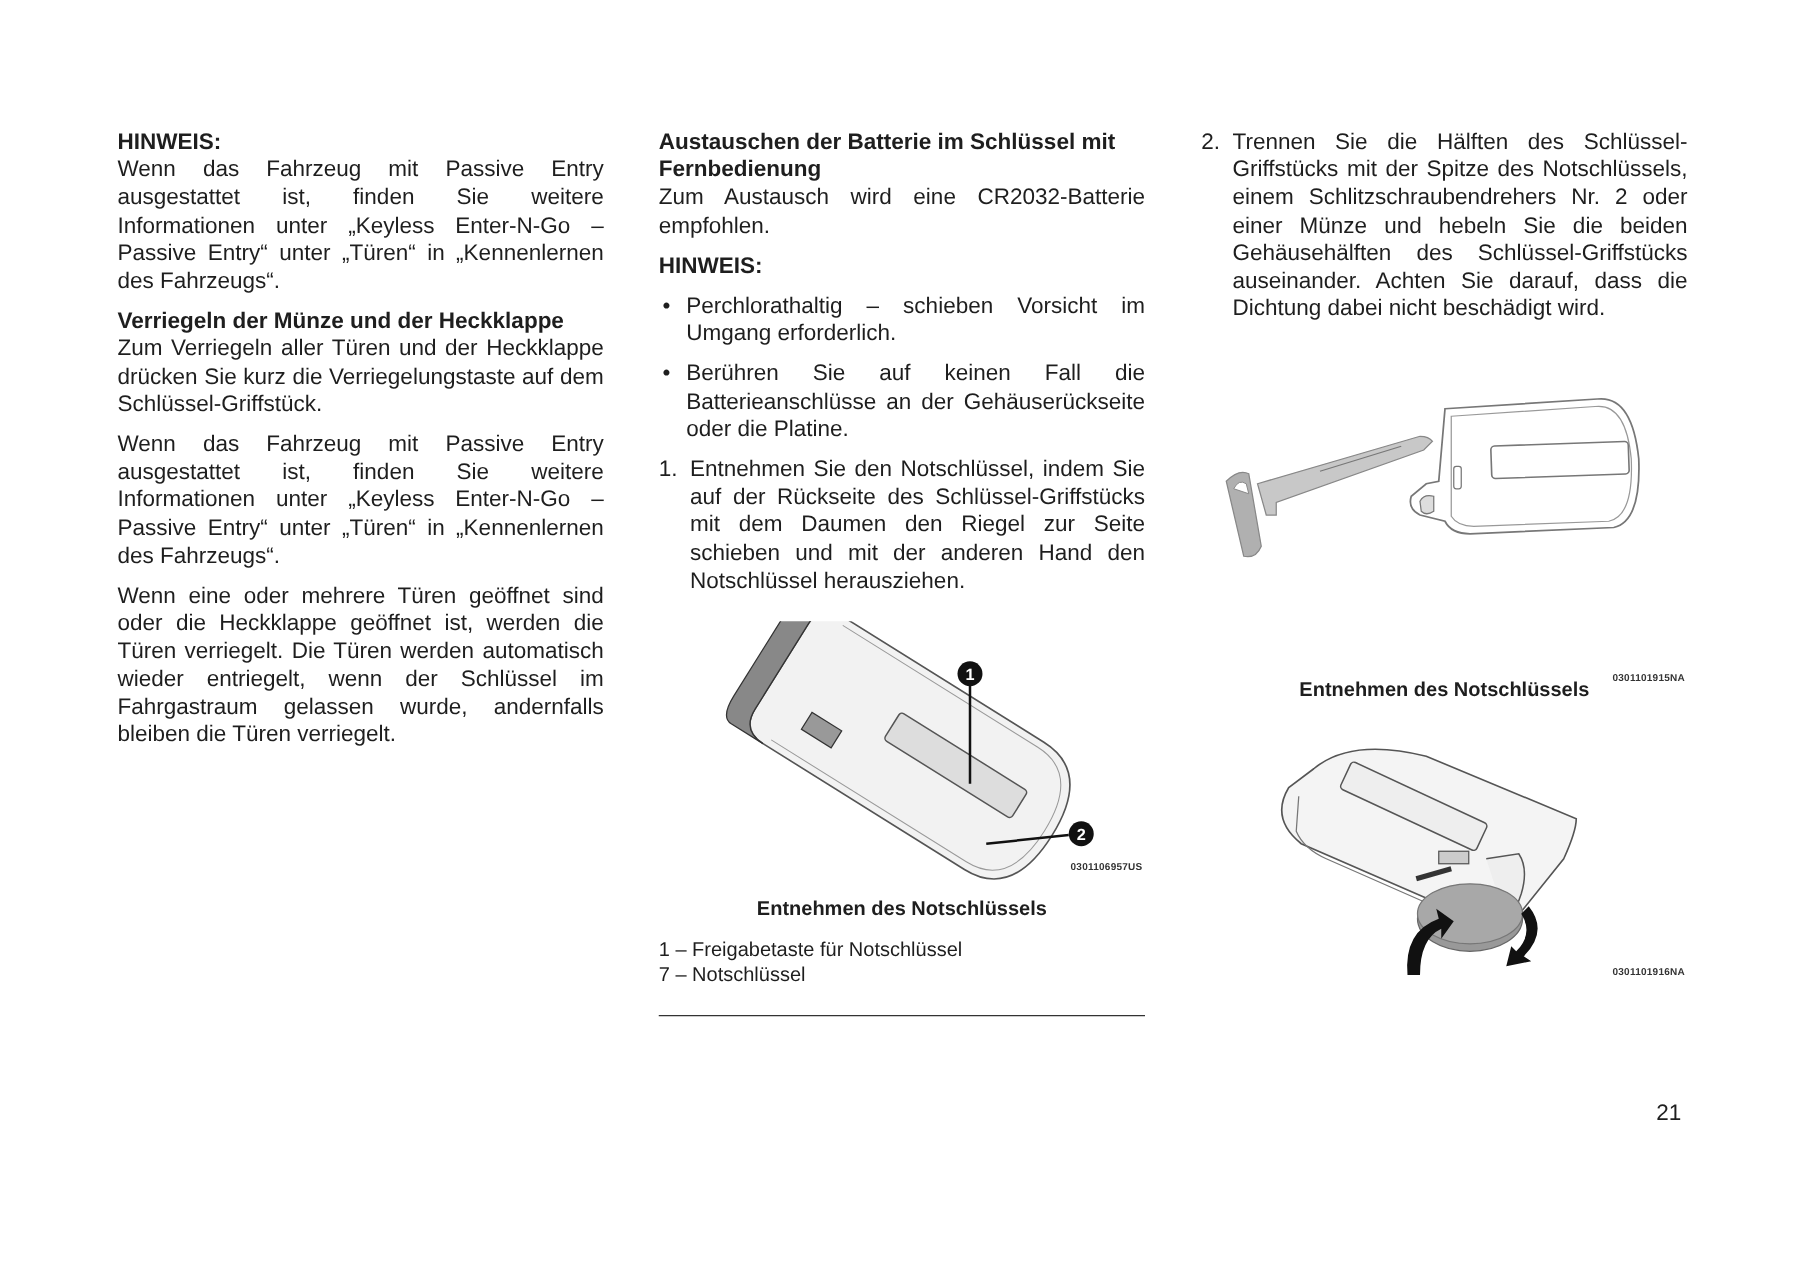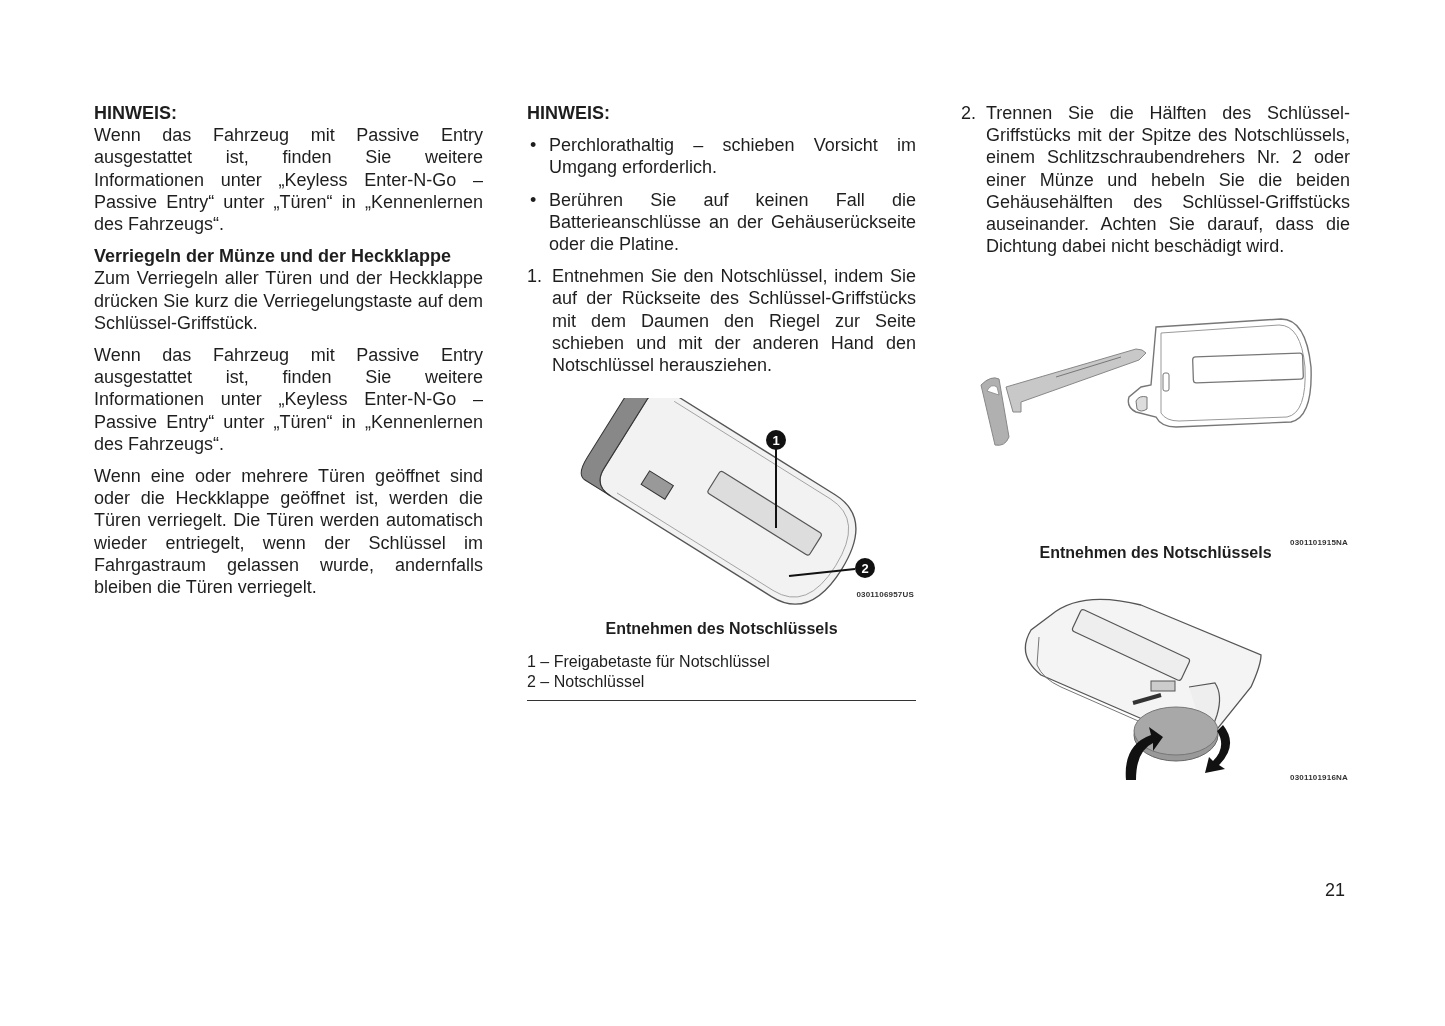--- a/index.html
+++ b/index.html
@@ -86,21 +86,21 @@
     }
     .caption {
       font-weight: bold;
       font-size: 16px;
       text-align: center;
       margin: 0;
     }
     .legend {
       font-size: 16px;
       line-height: 20px;
-      padding-bottom: 8px;
+      padding-bottom: 21px;
       border-bottom: 1.5px solid #333;
     }
     .page-number {
       position: absolute;
       left: 1325px;
       top: 880px;
       font-size: 18px;
     }
     svg { display: block; }
   </style>
@@ -114,20 +114,24 @@
   </div>
   <div class="block">
     <div class="heading">Verriegeln der Münze und der Heckklappe</div>
     <p>Zum Verriegeln aller Türen und der Heckklappe drücken Sie kurz die Verriegelungstaste auf dem Schlüssel-Griffstück.</p>
   </div>
   <p>Wenn das Fahrzeug mit Passive Entry ausgestattet ist, finden Sie weitere Informationen unter „Keyless Enter-N-Go – Passive Entry“ unter „Türen“ in „Kennenlernen des Fahrzeugs“.</p>
   <p>Wenn eine oder mehrere Türen geöffnet sind oder die Heckklappe geöffnet ist, werden die Türen verriegelt. Die Türen werden automatisch wieder entriegelt, wenn der Schlüssel im Fahrgastraum gelassen wurde, andernfalls bleiben die Türen verriegelt.</p>
 </div>
 
 <div class="col col2">
+  <div class="block">
+    <div class="heading">Austauschen der Batterie im Schlüssel mit Fernbedienung</div>
+    <p>Zum Austausch wird eine CR2032-Batterie empfohlen.</p>
+  </div>
   <div class="note-head" style="margin-bottom:10px;">HINWEIS:</div>
   <ul class="bullets">
     <li>
       <span class="bullet">•</span>
       <span>Perchlorathaltig – schieben Vorsicht im Umgang erforderlich.</span>
     </li>
     <li>
       <span class="bullet">•</span>
       <span>Berühren Sie auf keinen Fall die Batterieanschlüsse an der Gehäuserückseite oder die Platine.</span>
     </li>
@@ -157,21 +161,21 @@
       <line x1="262" y1="178" x2="328" y2="171" stroke="#111" stroke-width="2"></line>
       <circle cx="338" cy="170" r="10" fill="#111"></circle>
       <text x="338" y="175" text-anchor="middle" font-size="13" font-weight="bold" fill="#fff" font-family="Liberation Sans, sans-serif">2</text>
     </svg>
     <span class="fig-code" style="right:2px; bottom:2px;">0301106957US</span>
   </div>
 
   <div class="caption" style="margin-top:10px;">Entnehmen des Notschlüssels</div>
   <div class="legend" style="margin-top:12px;">
     <div>1 – Freigabetaste für Notschlüssel</div>
-    <div>2 – Notschlüssel</div>
+    <div>7 – Notschlüssel</div>
   </div>
 </div>
 
 <div class="col col3">
   <ol class="steps">
     <li>
       <span class="num">2.</span>
       <span>Trennen Sie die Hälften des Schlüssel-Griffstücks mit der Spitze des Notschlüssels, einem Schlitzschraubendrehers Nr. 2 oder einer Münze und hebeln Sie die beiden Gehäusehälften des Schlüssel-Griffstücks auseinander. Achten Sie darauf, dass die Dichtung dabei nicht beschädigt wird.</span>
     </li>
   </ol>

